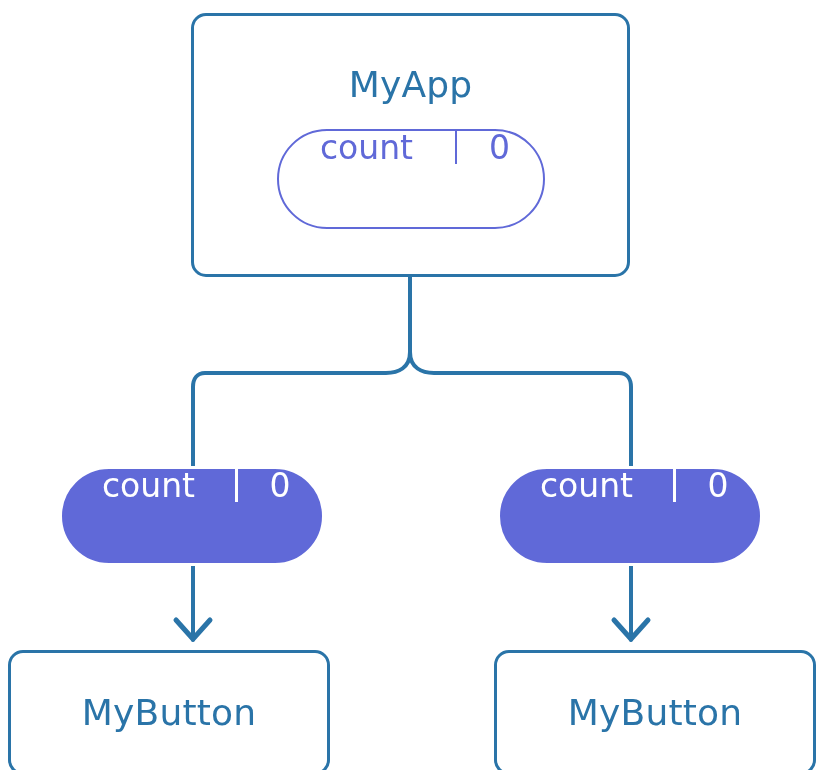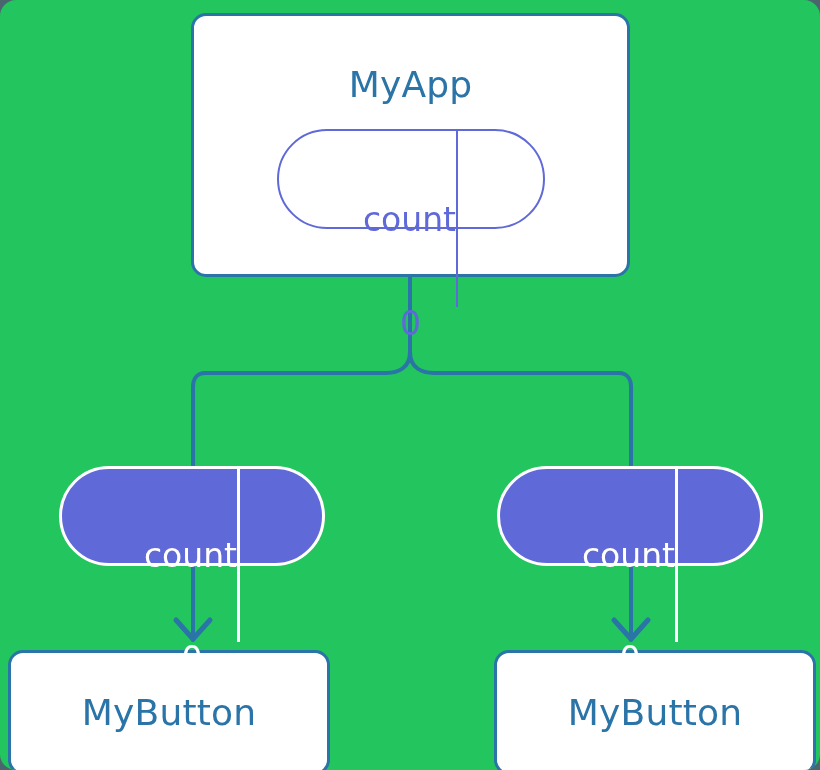--- a/index.html
+++ b/index.html
@@ -8,23 +8,22 @@
     padding: 0;
     background: #4b656f;
   }
   body {
     font-family: "DejaVu Sans", "Liberation Sans", sans-serif;
   }
   #canvas {
     position: relative;
     width: 820px;
     height: 770px;
-    background: #22c55e;
+    background: #ffffff;
     overflow: hidden;
-    border-radius: 16px;
   }
   #wires {
     position: absolute;
     left: 0;
     top: 0;
     width: 820px;
     height: 770px;
     pointer-events: none;
   }
 
@@ -68,24 +67,23 @@
     justify-content: center;
   }
   #button-box-left  { left: 8px;   top: 650px; }
   #button-box-right { left: 494px; top: 650px; }
 
   
   .capsule {
     position: relative;
     box-sizing: border-box;
     display: flex;
-    align-items: center;
+    align-items: flex-start;
     border-radius: 999px;
     z-index: 3;
-    flex-direction: column;
   }
   .capsule .cap-key,
   .capsule .cap-val {
     display: flex;
     align-items: center;
     justify-content: center;
     font-size: 33px;
     line-height: 1;
     white-space: nowrap;
   }

